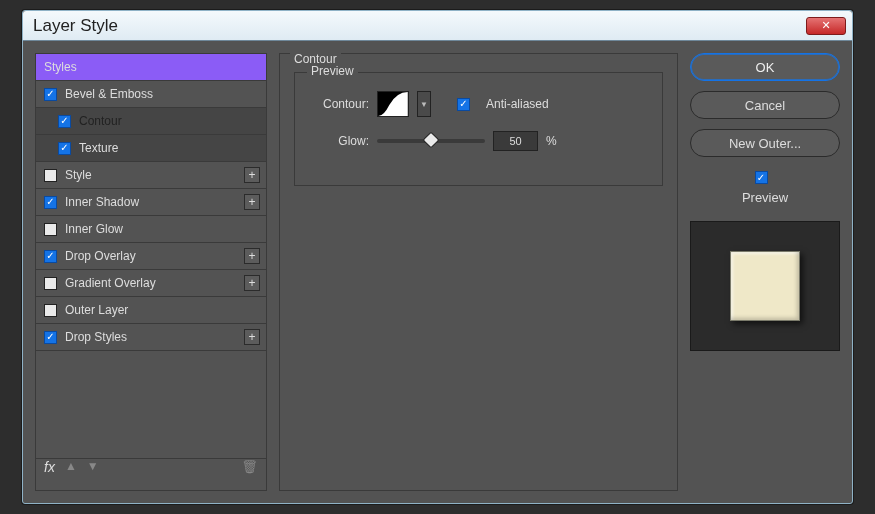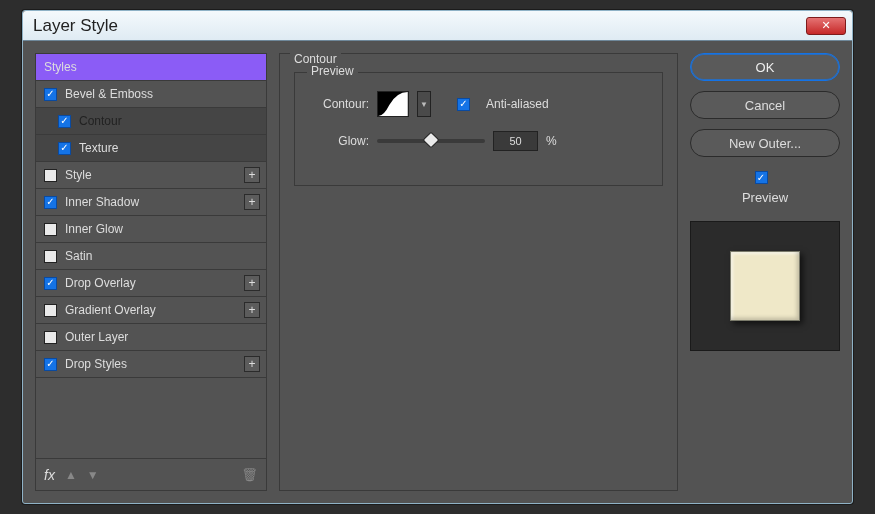--- a/index.html
+++ b/index.html
@@ -13,21 +13,21 @@
 .styles-list { flex: 1; display: flex; flex-direction: column; }
 .style-row { height: 27px; display: flex; align-items: center; padding: 0 8px; border-bottom: 1px solid #3a3a3a; font-size: 12px; color: #ddd; cursor: default; position: relative; }
 .style-row.header { background: #8b5cf6; color: #ddd; }
 .style-row.selected { background: #9b9b9b; color: #222; }
 .style-row.indent { padding-left: 22px; }
 .style-row.dark { background: #454545; }
 .chk { width: 13px; height: 13px; border: 1px solid #222; background: #eaeaea; margin-right: 8px; display: inline-flex; align-items: center; justify-content: center; }
 .chk.on { background: #1473e6; border-color: #0a4aa0; }
 .chk.on::after { content: "✓"; color: #fff; font-size: 10px; line-height: 1; }
 .plus-btn { position: absolute; right: 6px; width: 16px; height: 16px; border: 1px solid #2b2b2b; background: #5c5c5c; display: flex; align-items: center; justify-content: center; color: #ddd; font-size: 12px; }
-.left-footer { height: 32px; border-top: 1px solid #3a3a3a; display: flex; align-items: center; padding: 0 8px; gap: 10px; }
+.left-footer { height: 32px; border-top: 1px solid #3a3a3a; display: flex; align-items: flex-start; padding: 0 8px; gap: 10px; }
 .fx-label { font-style: italic; font-size: 14px; color: #ddd; }
 .arrow-btn { color: #888; font-size: 12px; cursor: default; }
 .trash { margin-left: auto; color: #888; font-size: 13px; }
 .center-panel { flex: 1; border: 1px solid #3a3a3a; position: relative; color: #ddd; font-size: 12px; }
 .group-label { position: absolute; top: -2px; left: 10px; background: #535353; padding: 0 4px; }
 .fieldset { position: absolute; top: 18px; left: 14px; right: 14px; border: 1px solid #3a3a3a; padding: 18px 14px 20px 14px; }
 .fieldset-label { position: absolute; top: -9px; left: 12px; background: #535353; padding: 0 4px; }
 .frow { display: flex; align-items: center; gap: 8px; margin-bottom: 14px; }
 .flabel { width: 60px; text-align: right; color: #ddd; }
 .contour-preview { width: 32px; height: 26px; background: #000; border: 1px solid #222; position: relative; overflow: hidden; }
@@ -77,24 +77,20 @@
               <span class="plus-btn">+</span>
             </div>
             <div class="style-row">
               <span class="chk on"></span>
               <span>Inner Shadow</span>
               <span class="plus-btn">+</span>
             </div>
             <div class="style-row">
               <span class="chk"></span>
               <span>Inner Glow</span>
-            </div>
-            <div class="style-row">
-              <span class="chk"></span>
-              <span>Satin</span>
             </div>
             <div class="style-row">
               <span class="chk on"></span>
               <span>Drop Overlay</span>
               <span class="plus-btn">+</span>
             </div>
             <div class="style-row">
               <span class="chk"></span>
               <span>Gradient Overlay</span>
               <span class="plus-btn">+</span>

